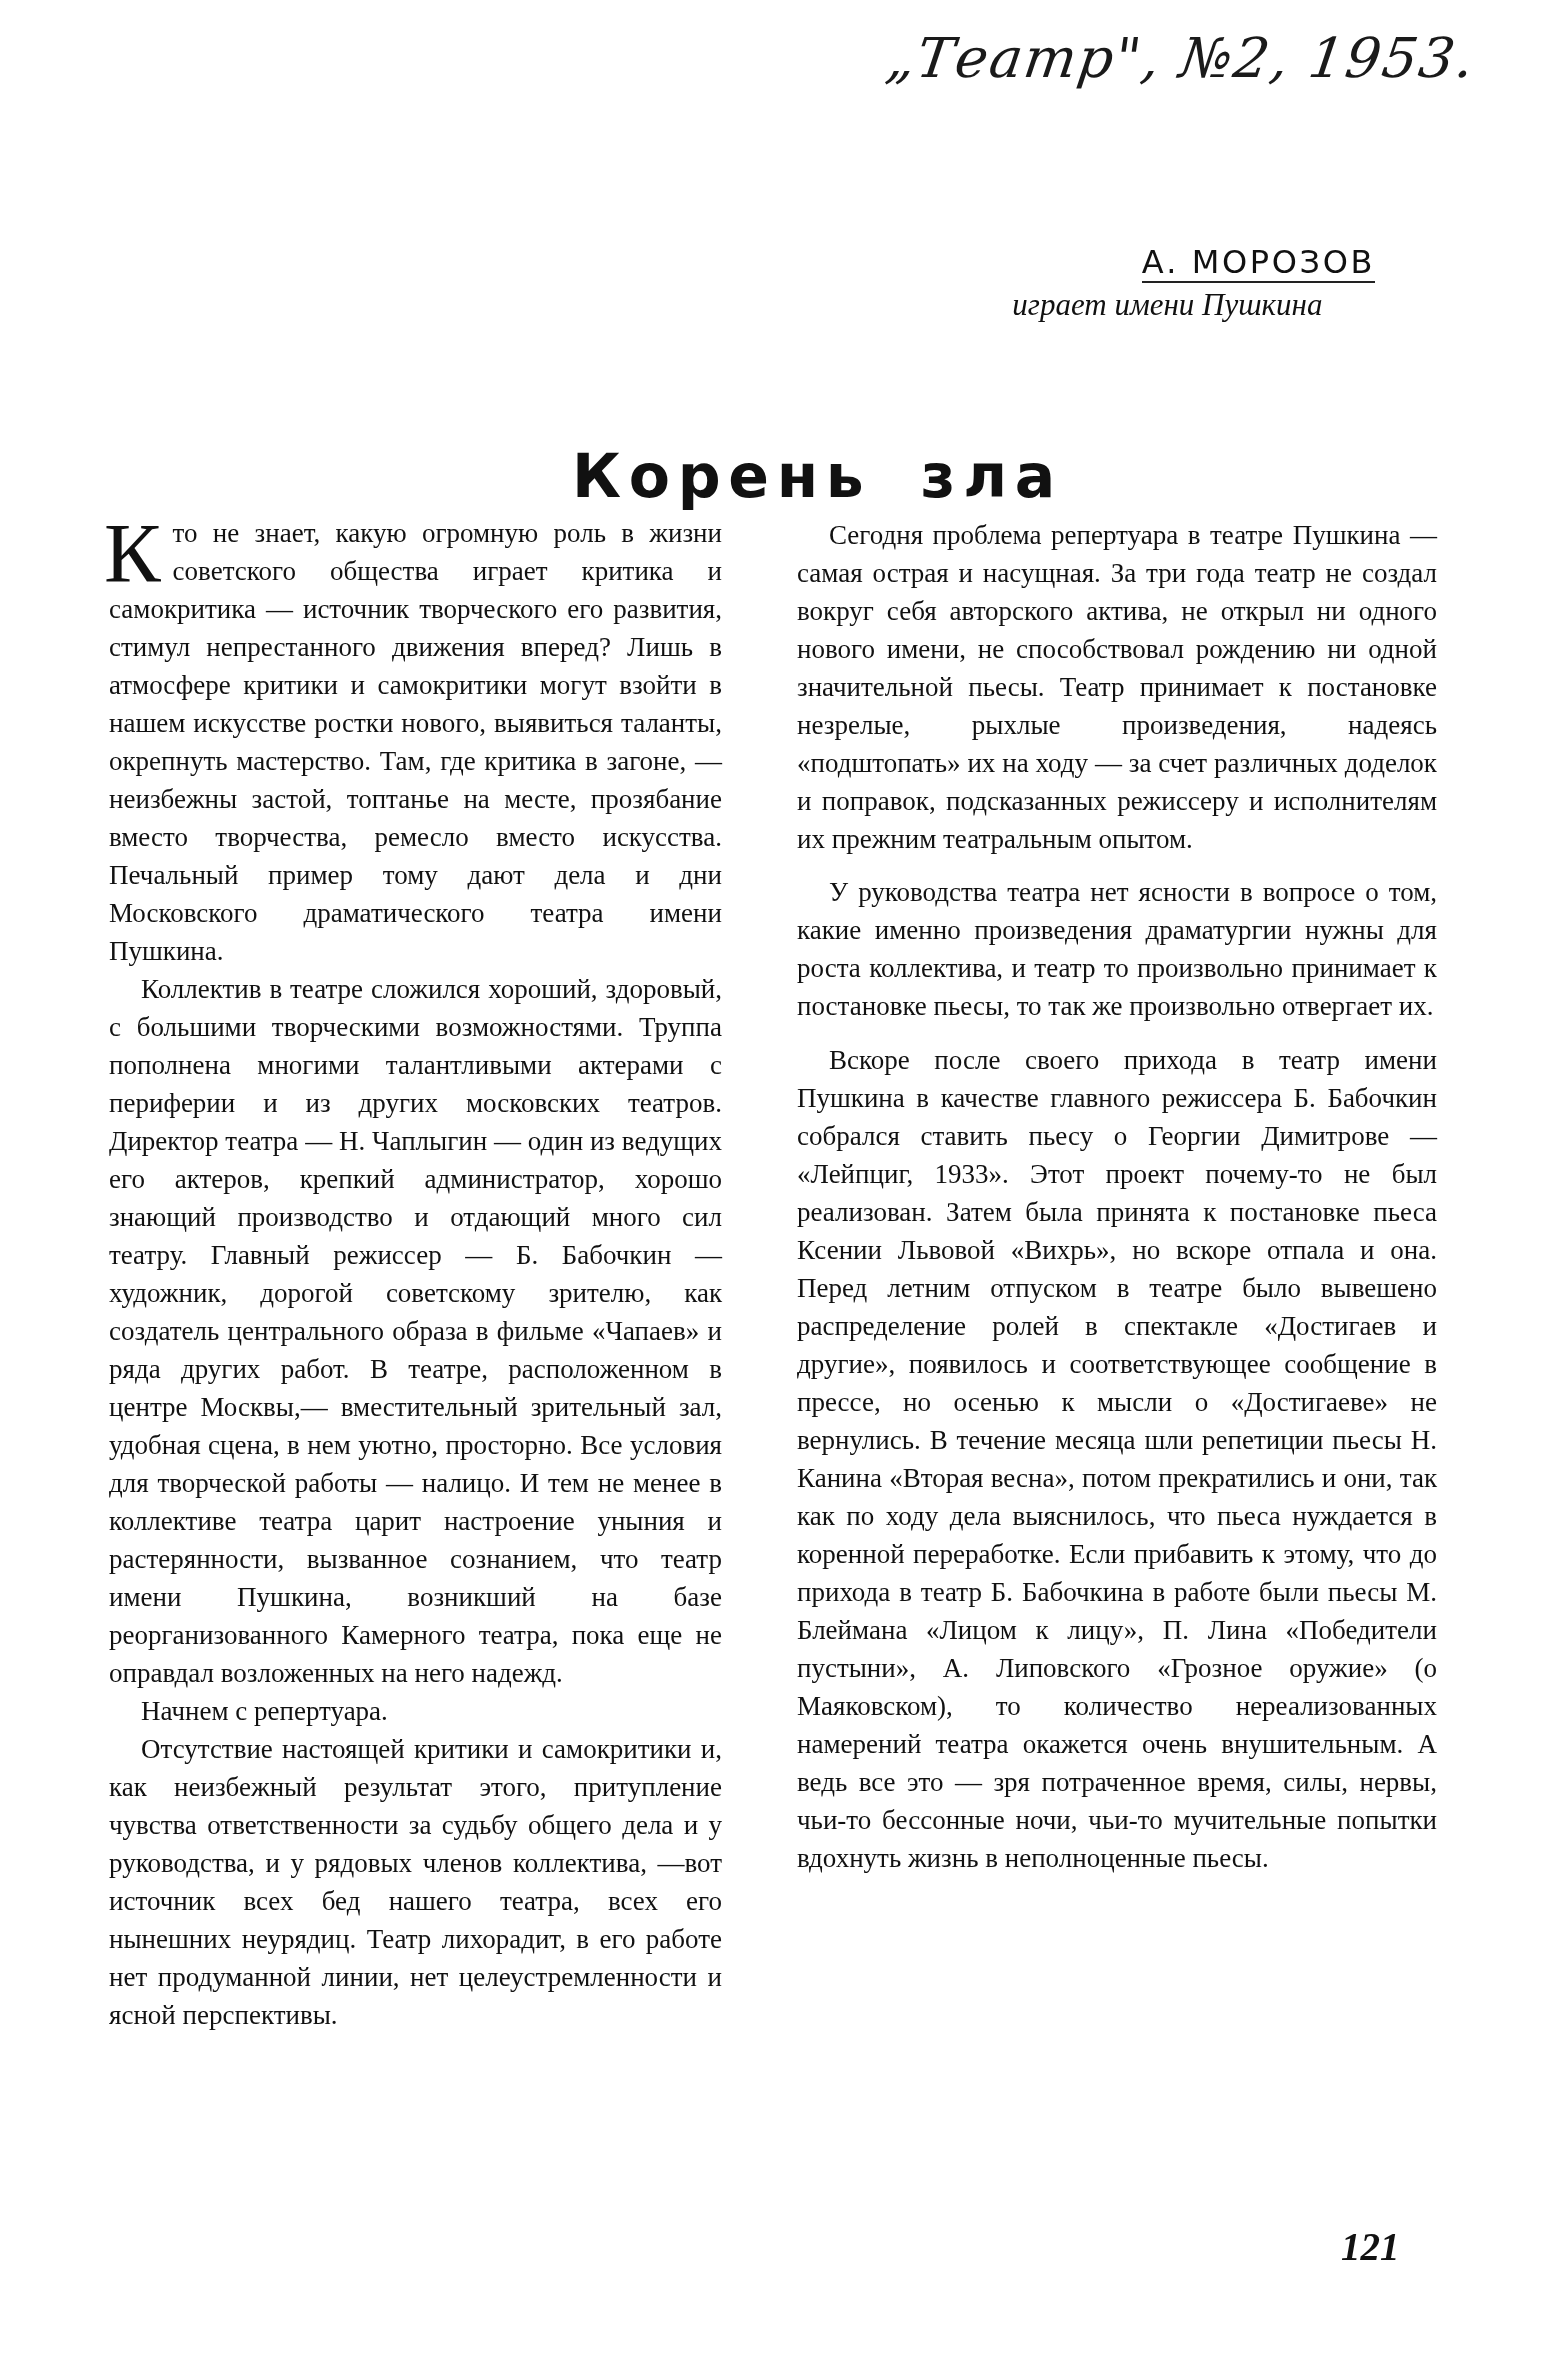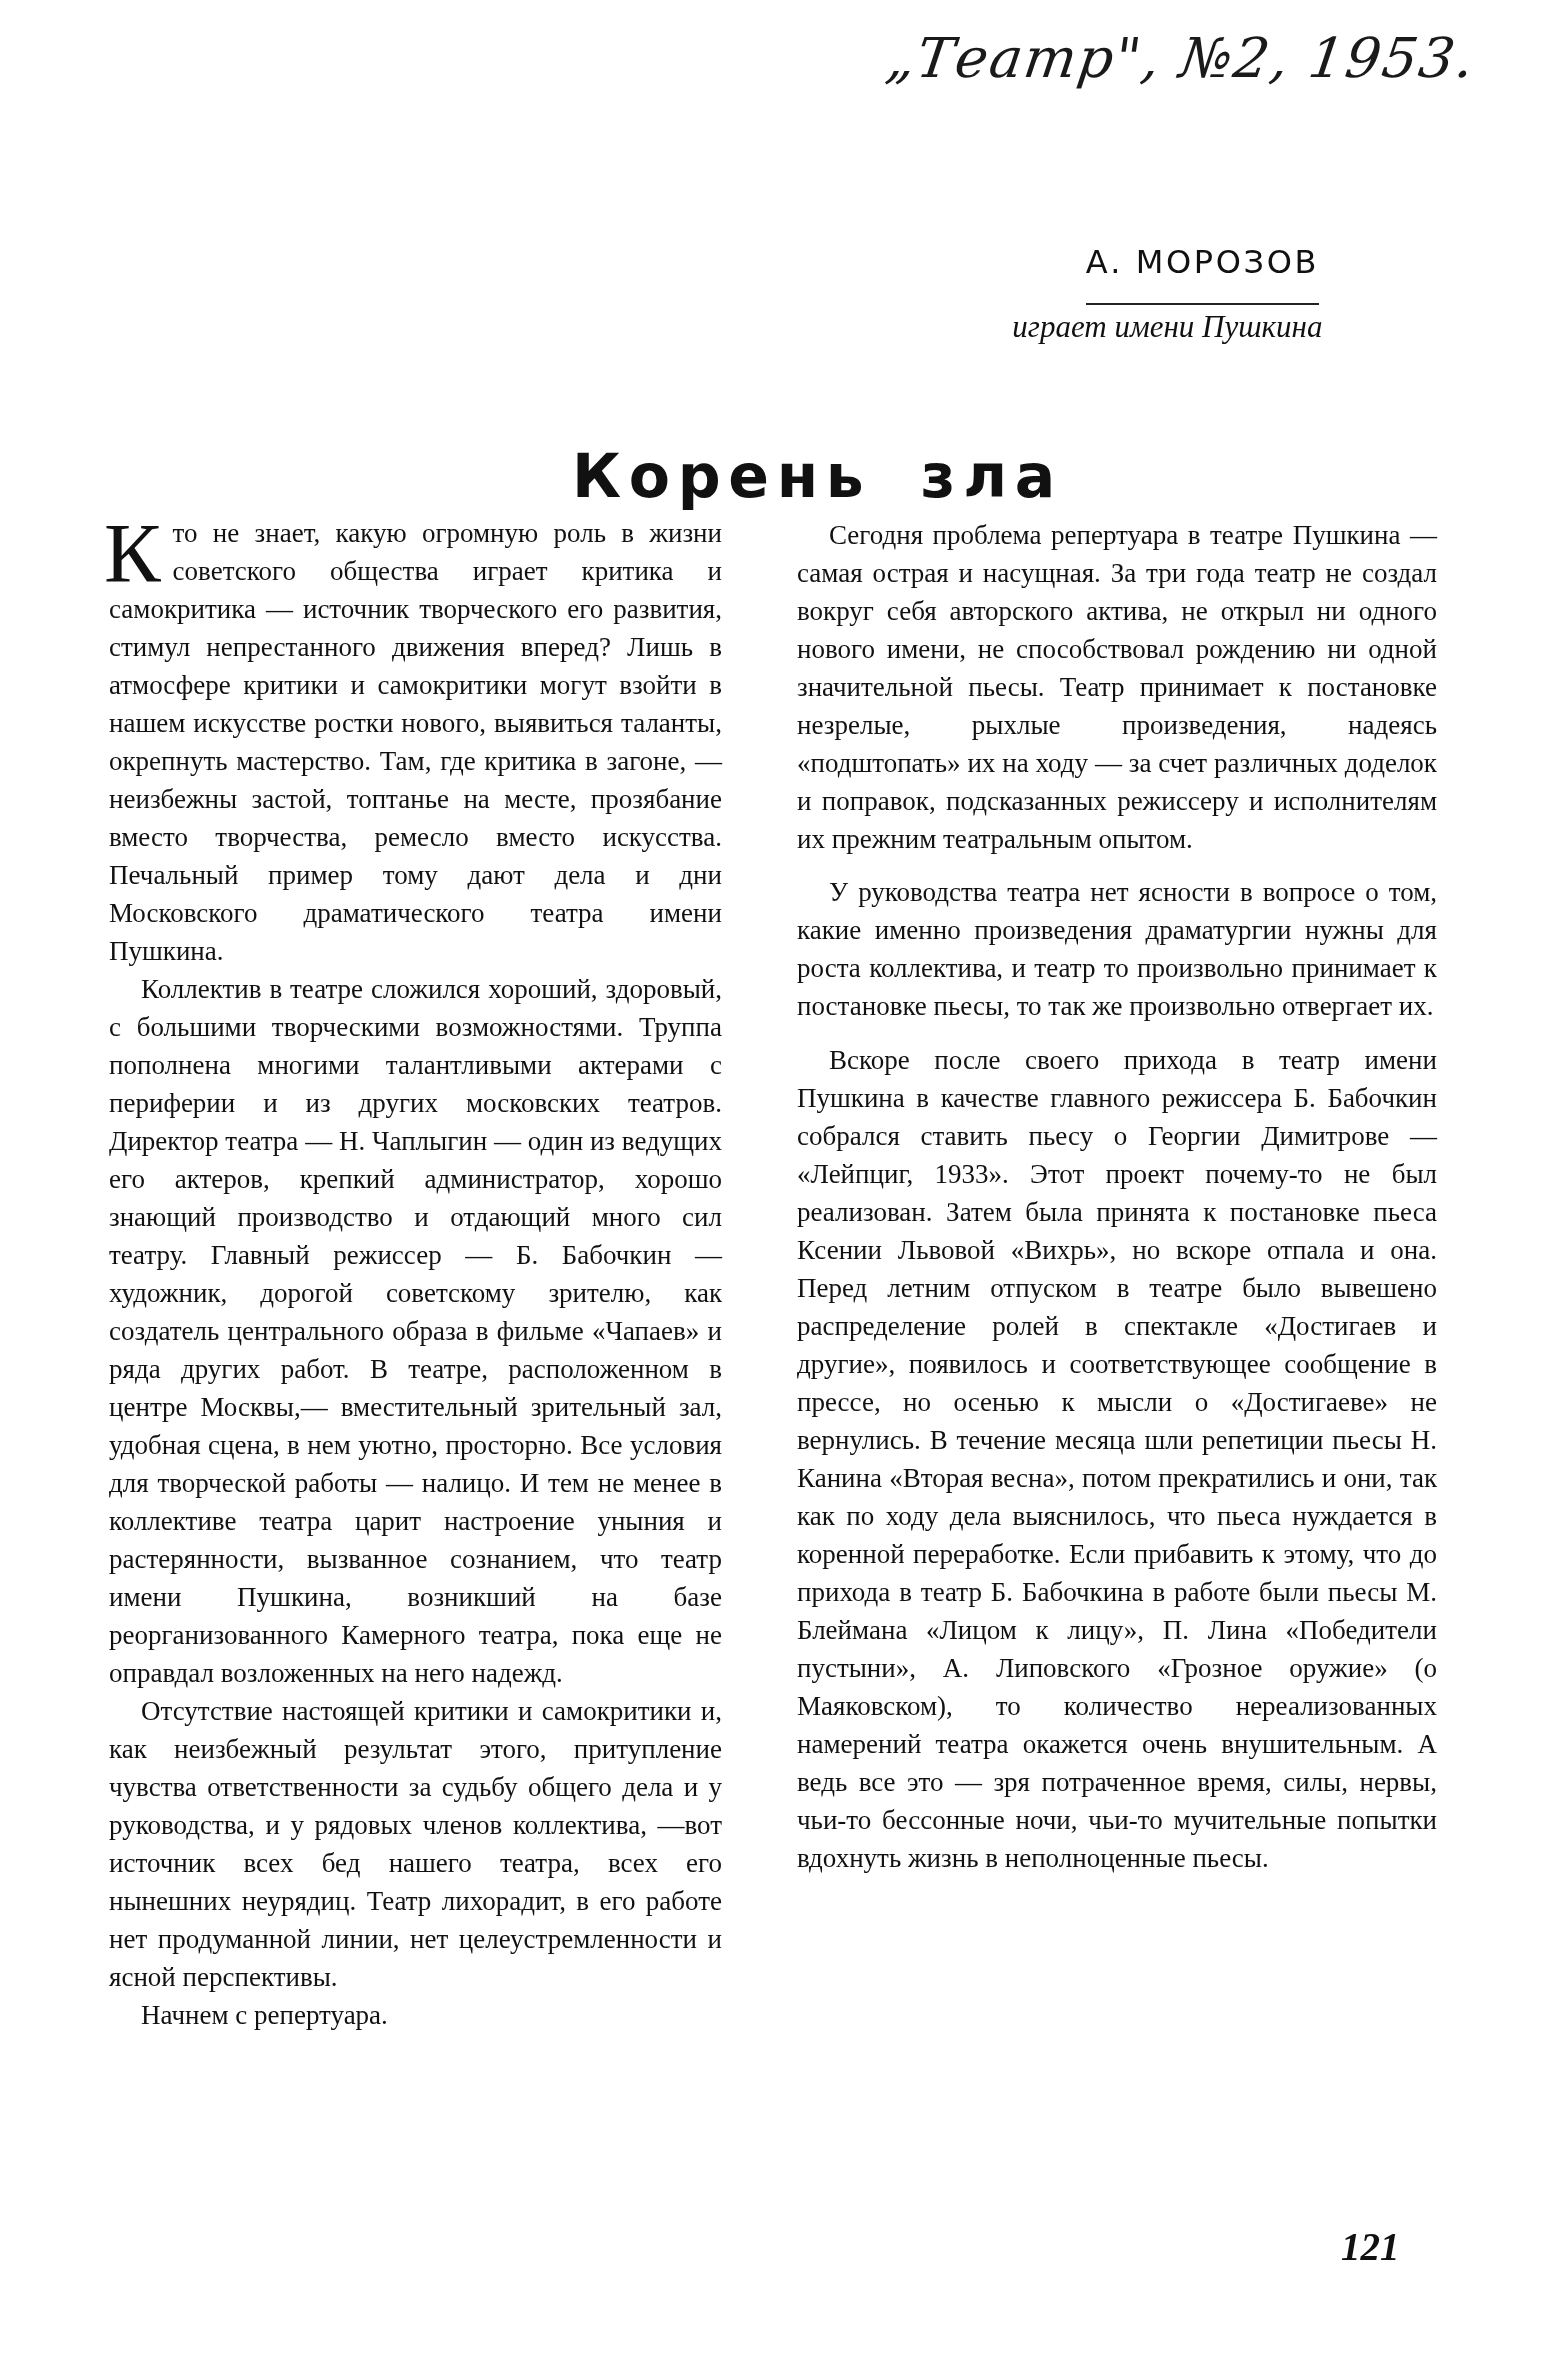--- a/index.html
+++ b/index.html
@@ -5,23 +5,23 @@
   html, body { margin: 0; padding: 0; background: #ffffff; }
   body { width: 1558px; height: 2377px; position: relative; overflow: hidden; color: #111; }
   .handnote {
     position: absolute; left: 887px; top: 25.6px;
     font-family: "DejaVu Serif", serif; font-style: italic;
     font-size: 55px; letter-spacing: 1.7px; color: #1a1a1a;
     transform: skewX(-8deg);
   }
   .byline { position: absolute; left: 836px; top: 243px; width: 597px; text-align: right; }
   .author {
-    display: inline-block; margin-right: 114px;
+    display: inline-block; margin-right: 58px;
     font-family: "DejaVu Sans", sans-serif; font-size: 32px; letter-spacing: 2.6px;
-    padding-bottom: 22px; border-bottom: 2.6px solid #222;
+    padding-bottom: 0; border-bottom: 2.6px solid #222;
   }
   .affil {
     font-family: "Liberation Serif", serif; font-style: italic;
     font-size: 31px; line-height: 34px; margin-top: 5.1px; text-align: right; padding-right: 8.5px;
   }
   .affil .l2 { display:block; margin-right: 102px; }
   .title {
     position: absolute; left: 0; width: 1558px; top: 401px; text-align: center;
     font-family: "DejaVu Sans", sans-serif; font-weight: bold;
     font-size: 60px; letter-spacing: 7.7px; word-spacing: 20.5px; padding-left: 77px; box-sizing: border-box;
@@ -55,22 +55,22 @@
   <div class="affil">
     <span class="l2">играет имени Пушкина</span>
   </div>
 </div>
 
 <h1 class="title">Корень зла</h1>
 
 <div class="col left">
   <p class="first"><span class="dropcap">К</span><span>то не знает, какую огромную роль в жизни советского общества играет критика и самокритика — источник творческого его развития, стимул непрестанного движения вперед? Лишь в атмосфере критики и самокритики могут взойти в нашем искусстве ростки нового, выявиться таланты, окрепнуть мастерство. Там, где критика в загоне, — неизбежны застой, топтанье на месте, прозябание вместо творчества, ремесло вместо искусства. Печальный пример тому дают дела и дни Московского драматического театра имени Пушкина.</span></p>
   <p>Коллектив в театре сложился хороший, здоровый, с большими творческими возможностями. Труппа пополнена многими талантливыми актерами с периферии и из других московских театров. Директор театра — Н. Чаплыгин — один из ведущих его актеров, крепкий администратор, хорошо знающий производство и отдающий много сил театру. Главный режиссер — Б. Бабочкин — художник, дорогой советскому зрителю, как создатель центрального образа в фильме «Чапаев» и ряда других работ. В театре, расположенном в центре Москвы,— вместительный зрительный зал, удобная сцена, в нем уютно, просторно. Все условия для творческой работы — налицо. И тем не менее в коллективе театра царит настроение уныния и растерянности, вызванное сознанием, что театр имени Пушкина, возникший на базе реорганизованного Камерного театра, пока еще не оправдал возложенных на него надежд.</p>
+  <p>Начнем с репертуара.</p>
   <p>Отсутствие настоящей критики и самокритики и, как неизбежный результат этого, притупление чувства ответственности за судьбу общего дела и у руководства, и у рядовых членов коллектива, —вот источник всех бед нашего театра, всех его нынешних неурядиц. Театр лихорадит, в его работе нет продуманной линии, нет целеустремленности и ясной перспективы.</p>
-  <p>Начнем с репертуара.</p>
 </div>
 
 <div class="col right">
   <p>Сегодня проблема репертуара в театре Пушкина — самая острая и насущная. За три года театр не создал вокруг себя авторского актива, не открыл ни одного нового имени, не способствовал рождению ни одной значительной пьесы. Театр принимает к постановке незрелые, рыхлые произведения, надеясь «подштопать» их на ходу — за счет различных доделок и поправок, подсказанных режиссеру и исполнителям их прежним театральным опытом.</p>
   <p class="gap">У руководства театра нет ясности в вопросе о том, какие именно произведения драматургии нужны для роста коллектива, и театр то произвольно принимает к постановке пьесы, то так же произвольно отвергает их.</p>
   <p class="gap">Вскоре после своего прихода в театр имени Пушкина в качестве главного режиссера Б. Бабочкин собрался ставить пьесу о Георгии Димитрове — «Лейпциг, 1933». Этот проект почему-то не был реализован. Затем была принята к постановке пьеса Ксении Львовой «Вихрь», но вскоре отпала и она. Перед летним отпуском в театре было вывешено распределение ролей в спектакле «Достигаев и другие», появилось и соответствующее сообщение в прессе, но осенью к мысли о «Достигаеве» не вернулись. В течение месяца шли репетиции пьесы Н. Канина «Вторая весна», потом прекратились и они, так как по ходу дела выяснилось, что пьеса нуждается в коренной переработке. Если прибавить к этому, что до прихода в театр Б. Бабочкина в работе были пьесы М. Блеймана «Лицом к лицу», П. Лина «Победители пустыни», А. Липовского «Грозное оружие» (о Маяковском), то количество нереализованных намерений театра окажется очень внушительным. А ведь все это — зря потраченное время, силы, нервы, чьи-то бессонные ночи, чьи-то мучительные попытки вдохнуть жизнь в неполноценные пьесы.</p>
 </div>
 
 <div class="pagenum">121</div>
 

